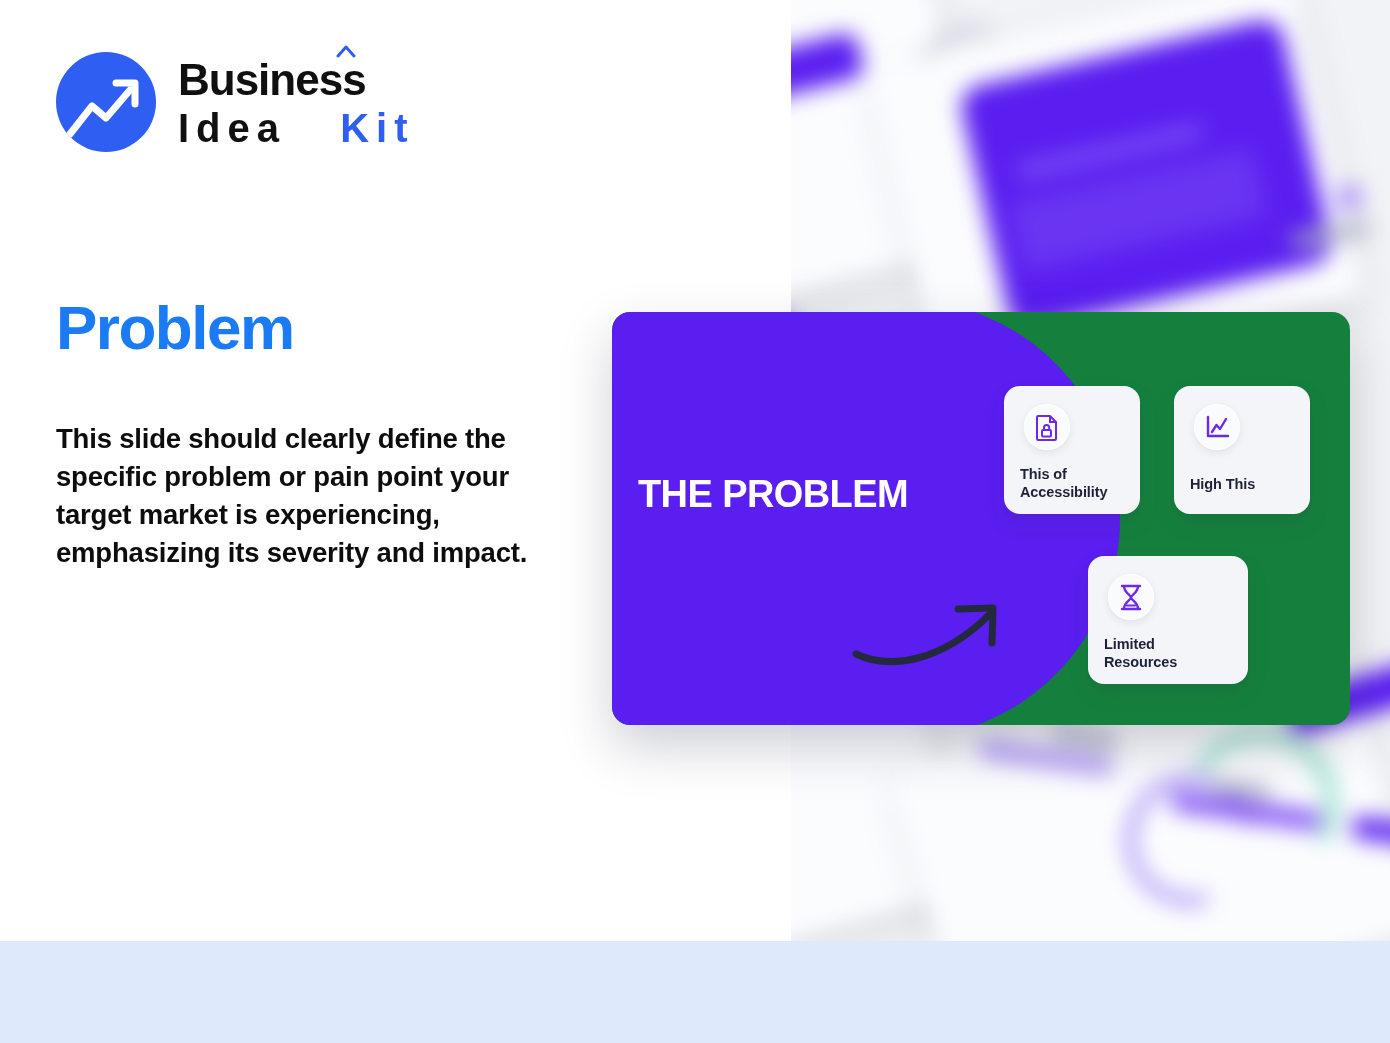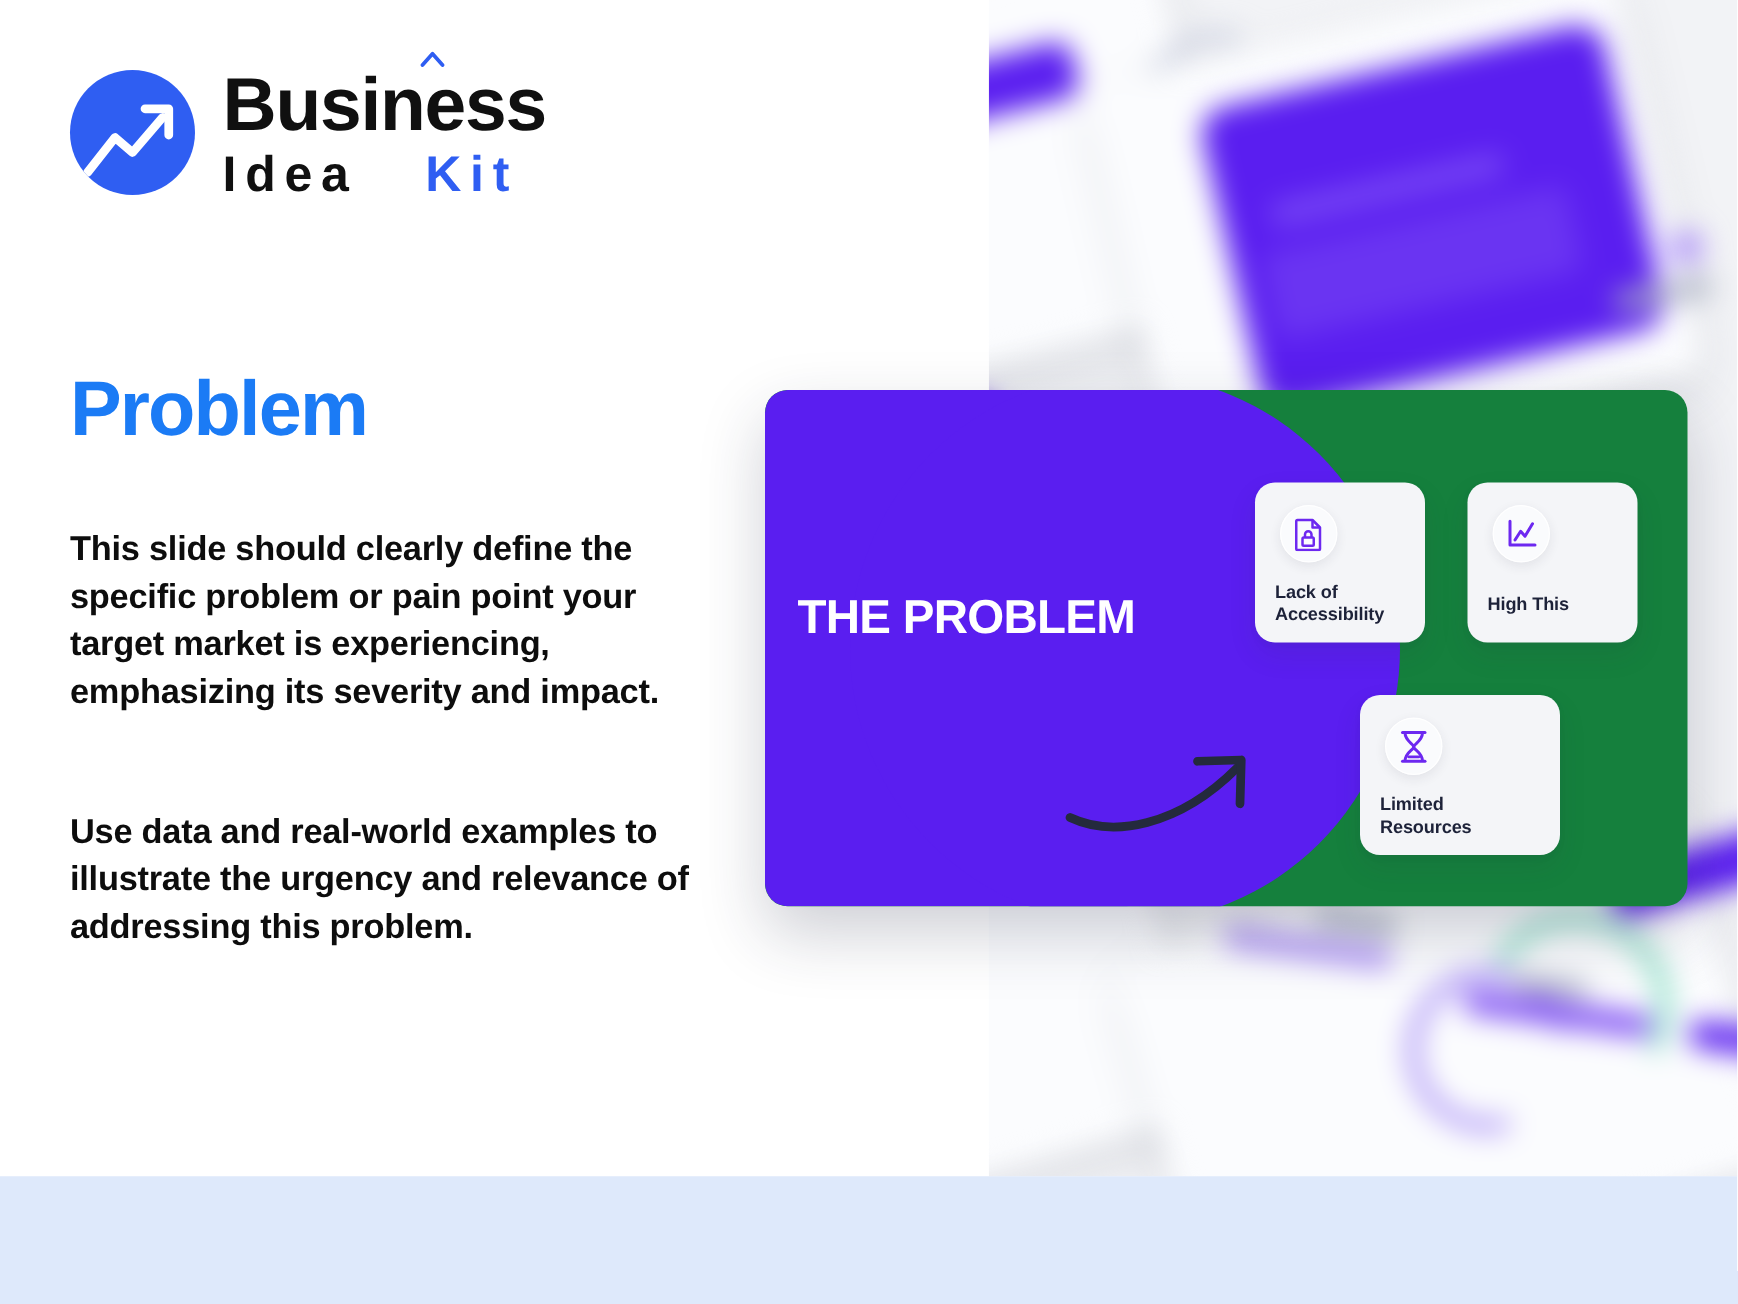--- a/index.html
+++ b/index.html
@@ -47,21 +47,21 @@
     background: #2f5ef2;
     position: relative;
     flex: 0 0 auto;
     overflow: hidden;
   }
   .logo-mark svg { position: absolute; left: 0; top: 0; }
 
   .logo-type { line-height: 1; padding-top: 2px; }
 
   .logo-word1 {
-    font-size: 60px;
+    font-size: 44px;
     font-weight: 700;
     letter-spacing: -1px;
     color: #101010;
     line-height: 1;
     position: relative;
     display: block;
   }
   .logo-hat {
     position: absolute;
     left: 158px;
@@ -316,21 +316,20 @@
           </svg>
         </span>
         <span class="logo-word2"><span>Idea </span><span class="kit">Kit</span></span>
       </div>
     </div>
 
     <h1 class="title">Problem</h1>
 
     <p class="body-para para-1">This slide should clearly define the specific problem or pain point your target market is experiencing, emphasizing its severity and impact.</p>
 
-    <p class="body-para para-2">Use data and real-world examples to illustrate the urgency and relevance of addressing this problem.</p>
   </div>
 
   <div class="slide-card">
 
     <div class="purple-blob"></div>
     <div class="purple-bulge"></div>
 
     <h2 class="card-heading">THE PROBLEM</h2>
 
 
@@ -343,21 +342,21 @@
 
     <div class="feat feat-a">
       <div class="icon-circle">
         <svg width="24" height="27" viewBox="0 0 24 27" aria-hidden="true">
           <path d="M3 2 h12 l6 6 v17 a1 1 0 0 1 -1 1 H3 a1 1 0 0 1 -1 -1 V3 a1 1 0 0 1 1 -1 z" stroke="#6d28f0" stroke-width="2" fill="none" stroke-linejoin="round"></path>
           <path d="M15 2 v6 h6" stroke="#6d28f0" stroke-width="2" fill="none" stroke-linejoin="round"></path>
           <rect x="7" y="16" width="9" height="6.5" rx="1" stroke="#6d28f0" stroke-width="2" fill="none"></rect>
           <path d="M9 16 v-2.4 a2.6 2.6 0 0 1 5.2 0 V16" stroke="#6d28f0" stroke-width="2" fill="none"></path>
         </svg>
       </div>
-      <div class="feat-label" style="white-space:pre-line;">Lack of
+      <div class="feat-label" style="white-space:pre-line;">This of
 Accessibility</div>
     </div>
 
     <div class="feat feat-b">
       <div class="icon-circle">
         <svg width="26" height="26" viewBox="0 0 26 26" aria-hidden="true">
           <path d="M4 3 V22 H24" stroke="#6d28f0" stroke-width="2.4" fill="none" stroke-linecap="round" stroke-linejoin="round"></path>
           <path d="M8 18 L12.5 11 L16 15 L22 5" stroke="#6d28f0" stroke-width="2.4" fill="none" stroke-linecap="round" stroke-linejoin="round"></path>
         </svg>
       </div>

